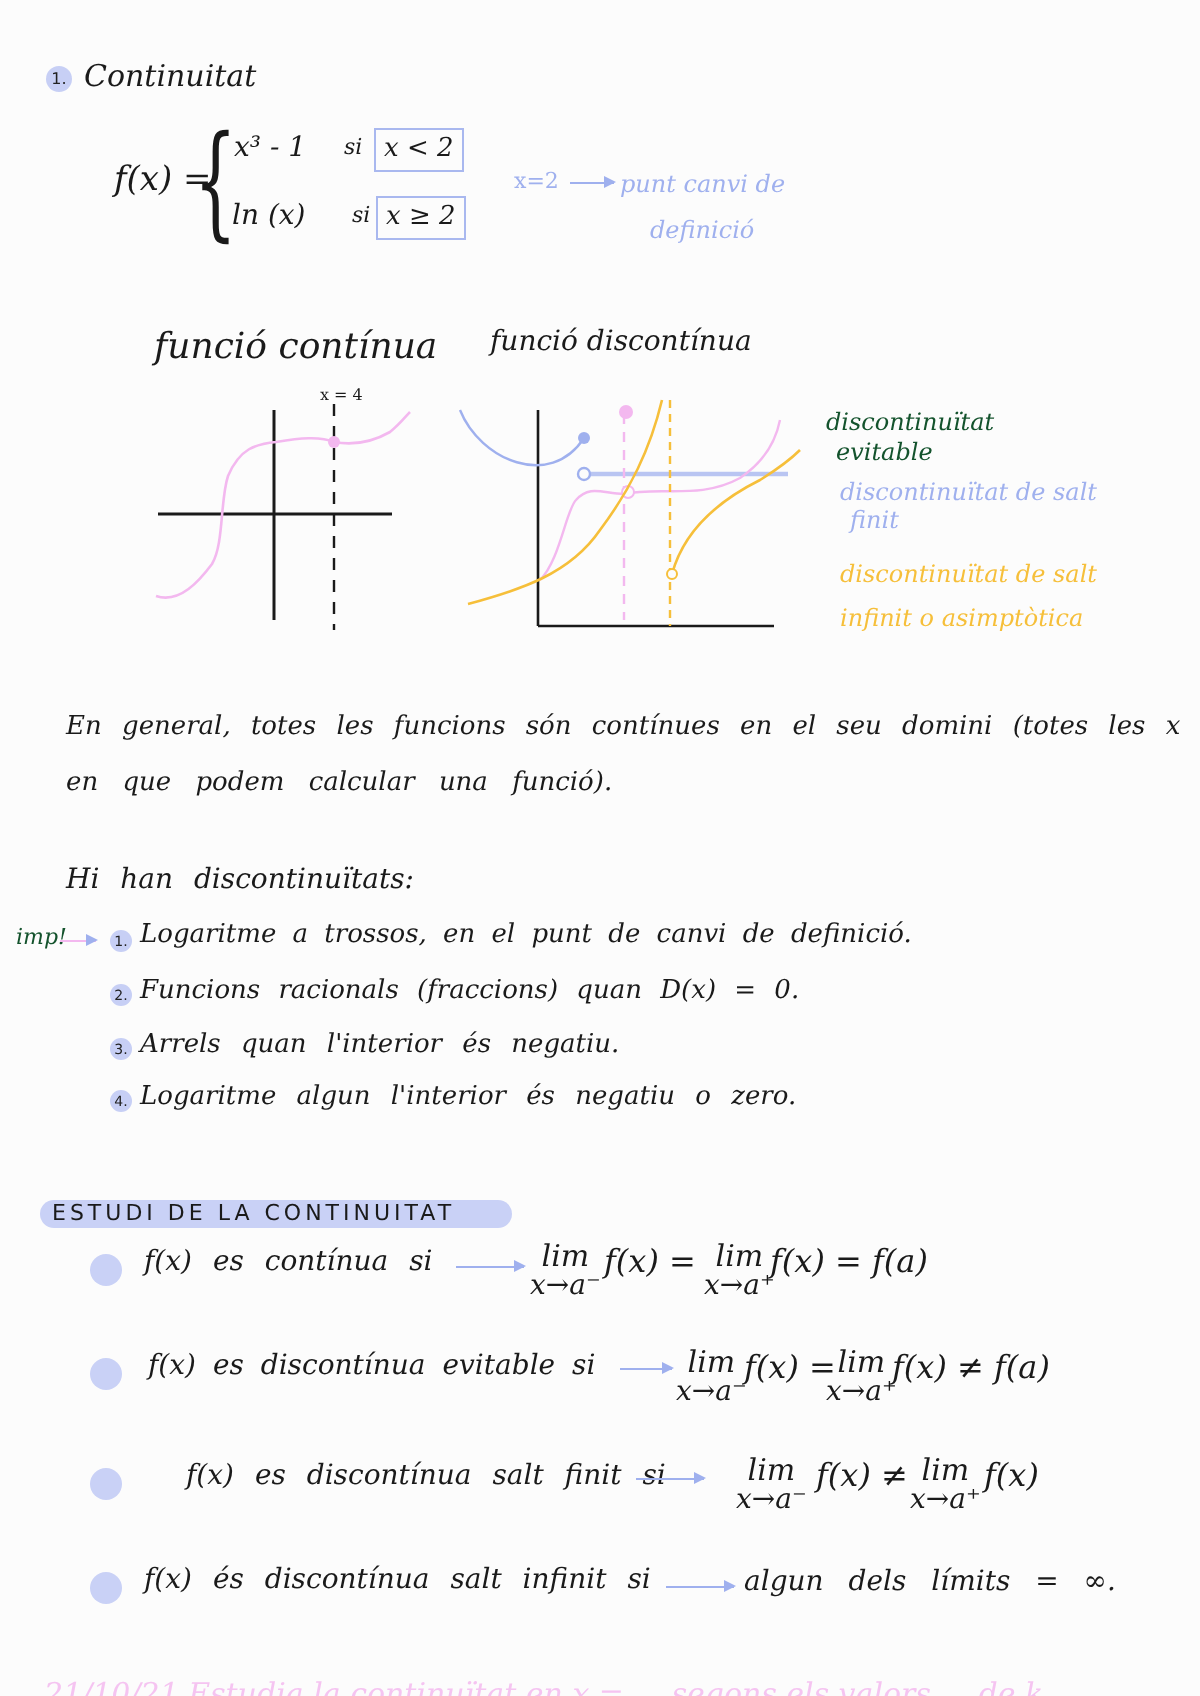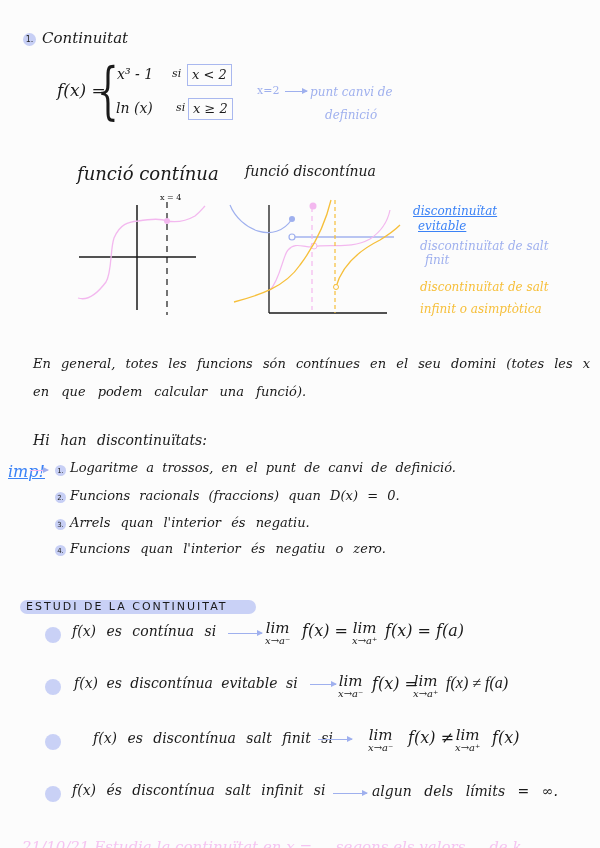--- a/index.html
+++ b/index.html
@@ -5,40 +5,40 @@
   html, body { margin:0; padding:0; }
   body {
     width:600px; height:848px; overflow:hidden; position:relative;
     background:#fcfcfc;
     font-family:"DejaVu Sans", sans-serif;
     color:#1a1a1a;
   }
   .hw { position:absolute; font-family:"DejaVu Serif", serif; font-style:italic; white-space:nowrap; }
   .ink { color:#1a1a1a; }
   .blue { color:#9fb0ee; }
-  .pink { color:#3b82f6;text-decoration:underline; }
+  .pink { color:#14532d; }
   .orange { color:#f6bf3a; }
   .dot {
     position:absolute; border-radius:50%; background:#c7cff5;
     display:flex; align-items:center; justify-content:center;
     font-size:8px; font-style:normal; color:#222; font-family:"DejaVu Sans", sans-serif;
   }
   .bigdot { position:absolute; width:16px; height:16px; border-radius:50%; background:#c9d1f6; }
   .box { position:absolute; border:1.5px solid #a9b8ef; height:20px; padding:0 4px; line-height:20px; font-family:"DejaVu Serif", serif; font-style:italic; font-size:13px; }
   .brace { position:absolute; font-family:"DejaVu Serif", serif; font-size:62px; line-height:1; transform:scaleX(0.55); color:#1a1a1a; }
   .section-pill {
     position:absolute; left:20px; top:600px; width:230px; height:14px;
     background:#c9d1f6; border-radius:8px;
     font-family:"DejaVu Sans", sans-serif; font-size:11px; letter-spacing:2px;
     line-height:14px; padding-left:6px; color:#1a1a1a;
   }
   .sub { font-size:8px; }
   .lim { position:absolute; font-family:"DejaVu Serif", serif; font-style:italic; }
   .lim .word { font-size:15px; display:block; text-align:center; }
-  .lim .sub { font-size:10px; display:block; text-align:center; margin-top:-2px; font-style:italic; }
+  .lim .sub { font-size:14px; display:block; text-align:center; margin-top:-2px; font-style:italic; }
   .arrow { position:absolute; height:1px; background:#9fb0ee; }
   .arrow::after { content:""; position:absolute; right:-1px; top:-3px; border-left:6px solid #9fb0ee; border-top:3.5px solid transparent; border-bottom:3.5px solid transparent; }
   svg { position:absolute; overflow:visible; }
   .footer { position:absolute; left:22px; top:838px; font-size:15px; color:#f5c4f1; font-family:"DejaVu Serif", serif; font-style:italic; white-space:nowrap; }
 </style>
 </head>
 <body>
 
 <div class="dot" style="left:23px;top:33px;width:13px;height:13px;">
   <span>1.</span>
@@ -95,39 +95,39 @@
 <div class="hw pink" style="left:418px;top:219px;font-size:12px;">evitable</div>
 <div class="hw blue" style="left:420px;top:239px;font-size:12px;">discontinuïtat de salt</div>
 <div class="hw blue" style="left:425px;top:253px;font-size:12px;">finit</div>
 <div class="hw orange" style="left:420px;top:280px;font-size:12px;">discontinuïtat de salt</div>
 <div class="hw orange" style="left:420px;top:302px;font-size:12px;">infinit o asimptòtica</div>
 
 <div class="hw ink" style="left:33px;top:356px;font-size:13px;word-spacing:6px;">En general, totes les funcions són contínues en el seu domini (totes les x</div>
 <div class="hw ink" style="left:33px;top:384px;font-size:13px;word-spacing:8px;">en que podem calcular una funció).</div>
 
 <div class="hw ink" style="left:33px;top:432px;font-size:14px;word-spacing:6px;">Hi han discontinuïtats:</div>
-<div class="hw pink" style="left:8px;top:462px;font-size:16px;text-align:center;">imp!</div>
+<div class="hw pink" style="left:8px;top:462px;font-size:11px;text-align:center;">imp!</div>
 <div class="arrow" style="left:30px;top:470px;width:18px;background:#f3b8ef;"></div>
 
 <div class="dot" style="left:55px;top:465px;width:11px;height:11px;font-size:7px;">
     <span>1.</span>
   </div>
 <div class="hw ink" style="left:70px;top:460px;font-size:13px;word-spacing:4px;">Logaritme a trossos, en el punt de canvi de definició.</div>
 <div class="dot" style="left:55px;top:492px;width:11px;height:11px;font-size:7px;">
     <span>2.</span>
   </div>
 <div class="hw ink" style="left:70px;top:488px;font-size:13px;word-spacing:5px;">Funcions racionals (fraccions) quan D(x) = 0.</div>
 <div class="dot" style="left:55px;top:519px;width:11px;height:11px;font-size:7px;">
     <span>3.</span>
   </div>
 <div class="hw ink" style="left:70px;top:515px;font-size:13px;word-spacing:6px;">Arrels quan l'interior és negatiu.</div>
 <div class="dot" style="left:55px;top:545px;width:11px;height:11px;font-size:7px;">
     <span>4.</span>
   </div>
-<div class="hw ink" style="left:70px;top:541px;font-size:13px;word-spacing:6px;">Funcions quan l'interior és negatiu o zero.</div>
+<div class="hw ink" style="left:70px;top:541px;font-size:13px;word-spacing:6px;">Logaritme algun l'interior és negatiu o zero.</div>
 
 <div class="section-pill">ESTUDI DE LA CONTINUITAT</div>
 
 <div class="bigdot" style="left:45px;top:627px;"></div>
 <div class="hw ink" style="left:72px;top:623px;font-size:14px;word-spacing:6px;">f(x) es contínua si</div>
 <div class="arrow" style="left:228px;top:633px;width:34px;"></div>
 <div class="lim" style="left:265px;top:619px;">
   <span class="word">lim</span>
   <span class="sub">x→a⁻</span>
 </div>
@@ -143,21 +143,21 @@
 <div class="arrow" style="left:310px;top:684px;width:26px;"></div>
 <div class="lim" style="left:338px;top:672px;">
   <span class="word">lim</span>
   <span class="sub">x→a⁻</span>
 </div>
 <div class="hw ink" style="left:372px;top:674px;font-size:16px;">f(x) =</div>
 <div class="lim" style="left:413px;top:672px;">
   <span class="word">lim</span>
   <span class="sub">x→a⁺</span>
 </div>
-<div class="hw ink" style="left:446px;top:674px;font-size:16px;font-family:Liberation Serif, serif;">f(x) ≠ f(a)</div>
+<div class="hw ink" style="left:446px;top:674px;font-size:16px;">f(x) ≠ f(a)</div>
 
 <div class="bigdot" style="left:45px;top:734px;"></div>
 <div class="hw ink" style="left:72px;top:730px;font-size:14px;word-spacing:6px;margin-left:21px;">f(x) es discontínua salt finit si</div>
 <div class="arrow" style="left:318px;top:739px;width:34px;"></div>
 <div class="lim" style="left:368px;top:726px;">
   <span class="word">lim</span>
   <span class="sub">x→a⁻</span>
 </div>
 <div class="hw ink" style="left:408px;top:728px;font-size:16px;">f(x) ≠</div>
 <div class="lim" style="left:455px;top:726px;">

